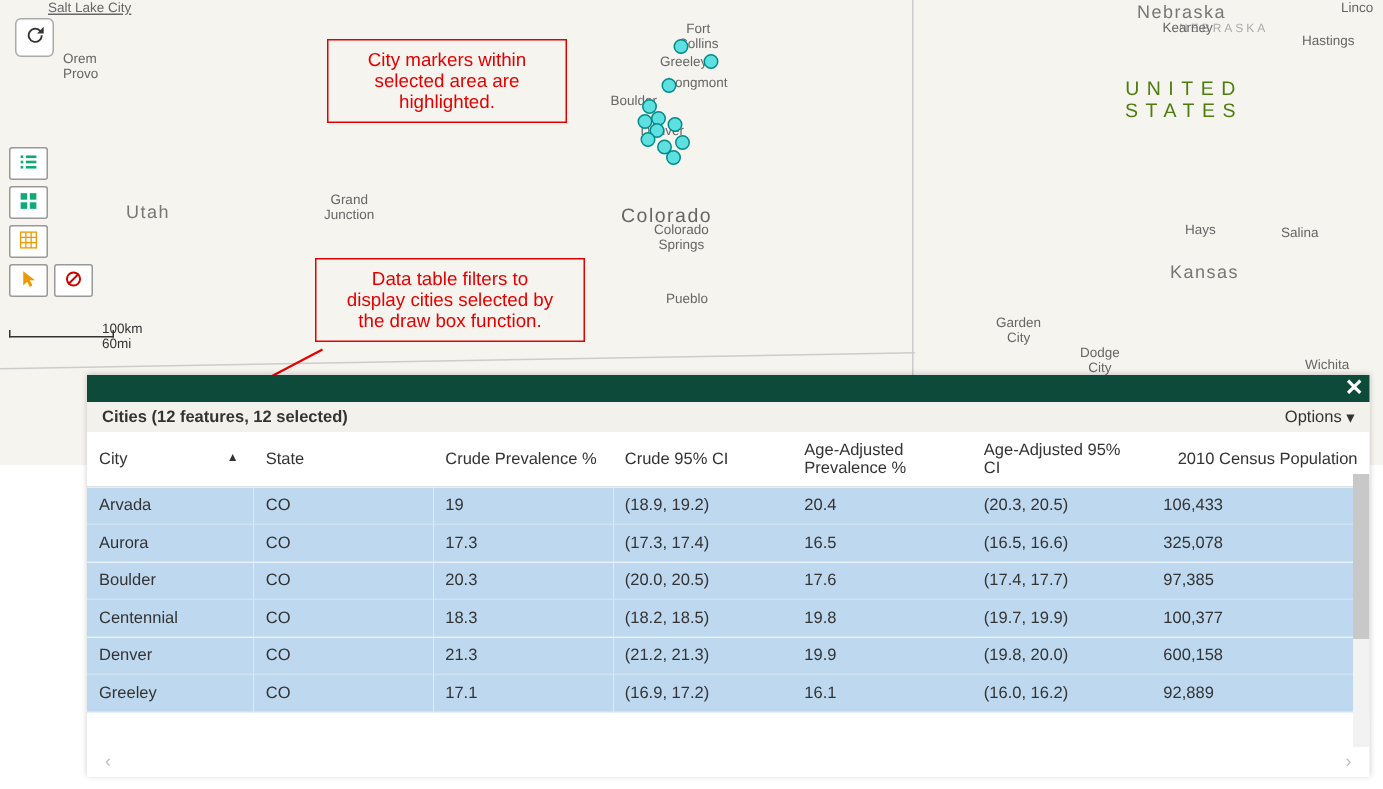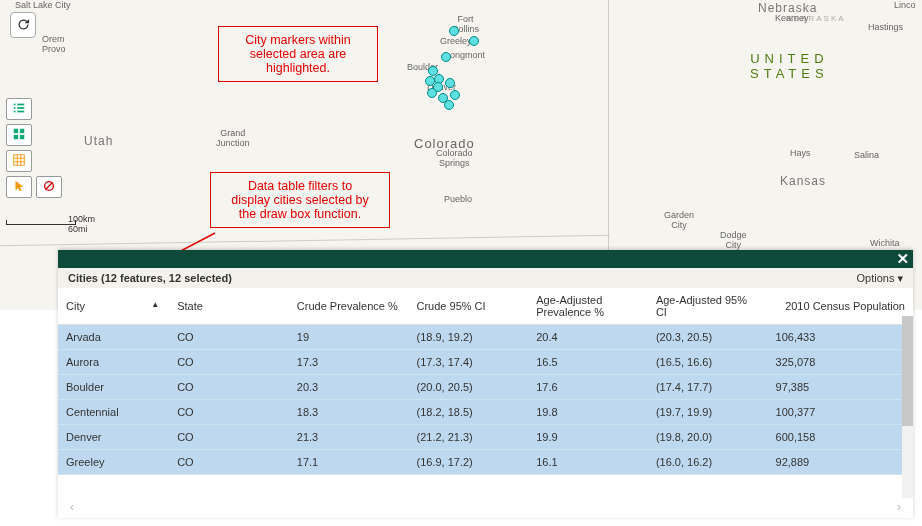--- a/index.html
+++ b/index.html
@@ -63,21 +63,21 @@
     <div class="road" style="left:608px;top:0;width:1px;height:310px;"></div>
 
     <span class="state" style="left:84px;top:134px;">Utah</span>
     <span class="state" style="left:414px;top:136px;font-size:13px;color:#666;">Colorado</span>
     <span class="state" style="left:758px;top:1px;">Nebraska</span>
     <span class="state" style="left:780px;top:174px;">Kansas</span>
     <span class="country" style="left:750px;top:51px;white-space:pre;text-align:center;">UNITED
 STATES</span>
     <span class="city-label" style="left:786px;top:14px;font-size:8px;letter-spacing:2px;color:#aaa;">NEBRASKA</span>
 
-    <span class="city-label" style="left:15px;top:0px;">Salt Lake City</span>
+    <span class="city-label" style="left:32px;top:0px;text-decoration:underline;">Salt Lake City</span>
     <span class="city-label" style="left:42px;top:34px;">Orem</span>
     <span class="city-label" style="left:42px;top:44px;">Provo</span>
     <span class="city-label" style="left:216px;top:128px;text-align:center;">Grand<br>Junction</span>
     <span class="city-label" style="left:452px;top:14px;text-align:center;">Fort<br>Collins</span>
     <span class="city-label" style="left:440px;top:36px;">Greeley</span>
     <span class="city-label" style="left:401px;top:50px;margin-left:44px;">Longmont</span>
     <span class="city-label" style="left:407px;top:62px;">Boulder</span>
     <span class="city-label" style="left:427px;top:82px;">Denver</span>
     <span class="city-label" style="left:436px;top:148px;text-align:center;">Colorado<br>Springs</span>
     <span class="city-label" style="left:444px;top:194px;">Pueblo</span>

